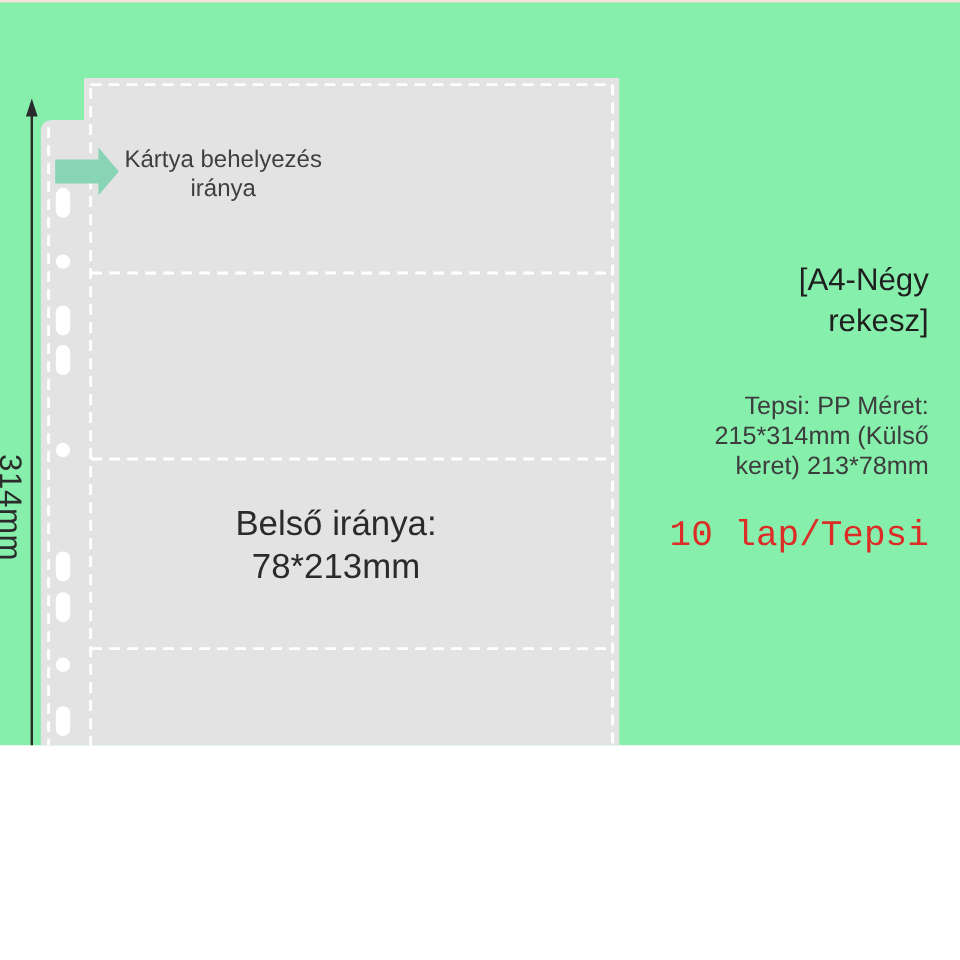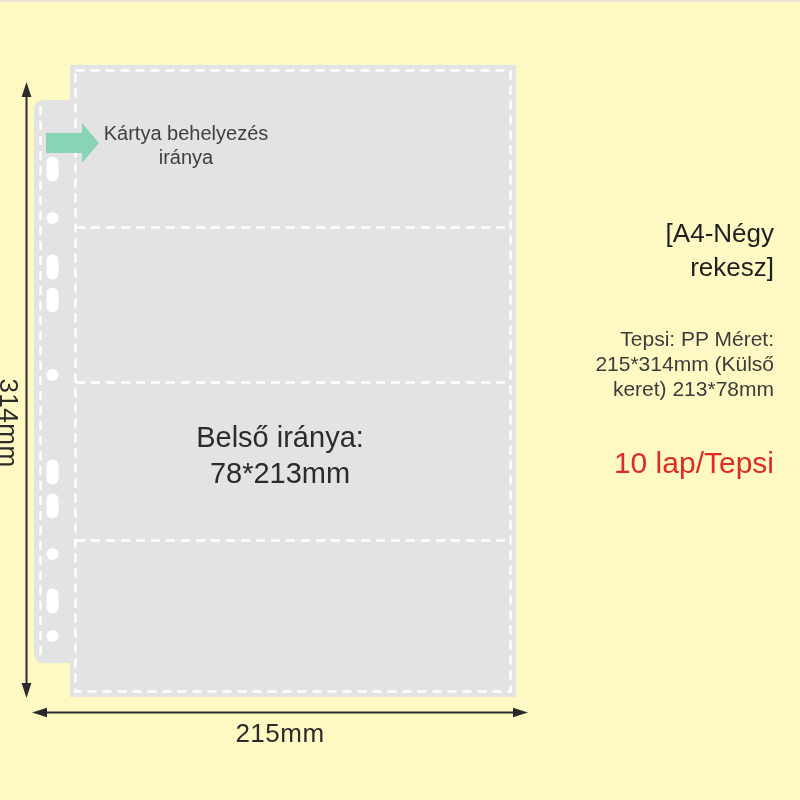--- a/index.html
+++ b/index.html
@@ -1,21 +1,21 @@
 <!DOCTYPE html>
 <html><head>
 <meta charset="utf-8">
 <style>
   html,body { margin:0; padding:0; }
   body {
     width:800px; height:800px;
     background:#ffffff;
     font-family:"Liberation Sans", sans-serif;
   }
-  .canvas { position:relative; width:800px; height:800px; overflow:hidden; background:#fef9c3; }
+  .canvas { position:relative; width:800px; height:621px; overflow:hidden; background:#86efac; }
   .top-strip { position:absolute; top:0; left:0; width:800px; height:2px; background:#f3e2d8; }
   svg.diagram { position:absolute; left:0; top:0; width:800px; height:800px; }
 
   .label { position:absolute; }
   .label span { display:block; }
 
   .insertion-label {
     left:96px; top:121px; width:180px;
     font-size:20px; line-height:24px; color:#3f3f3f; text-align:center;
   }
@@ -34,21 +34,21 @@
     font-size:26px; color:#2b2b2b; text-align:center; letter-spacing:0.5px;
   }
 
   .info {
     position:absolute; left:506px; top:216px; width:268px; text-align:right;
   }
   .info span { display:block; }
   .info .title { font-size:26px; line-height:34px; color:#1f1f1f; }
   .info .subtitle { margin-top:24px; font-size:27px; line-height:32px; color:#d43a3c; white-space:nowrap; }
   .info .specs { margin-top:42px; font-size:21px; line-height:25px; color:#3c3c3c; }
-  .info .qty { margin-top:44px; font-size:30px; line-height:36px; color:#dd2b25; }
+  .info .qty { margin-top:28px; font-size:30px; line-height:36px; color:#dd2b25;font-family:Liberation Mono, monospace; }
 </style>
 </head>
 <body>
 
 <div class="canvas">
   <div class="top-strip"></div>
 
   <svg class="diagram" viewBox="0 0 800 800" xmlns="http://www.w3.org/2000/svg">
 
     <g>

